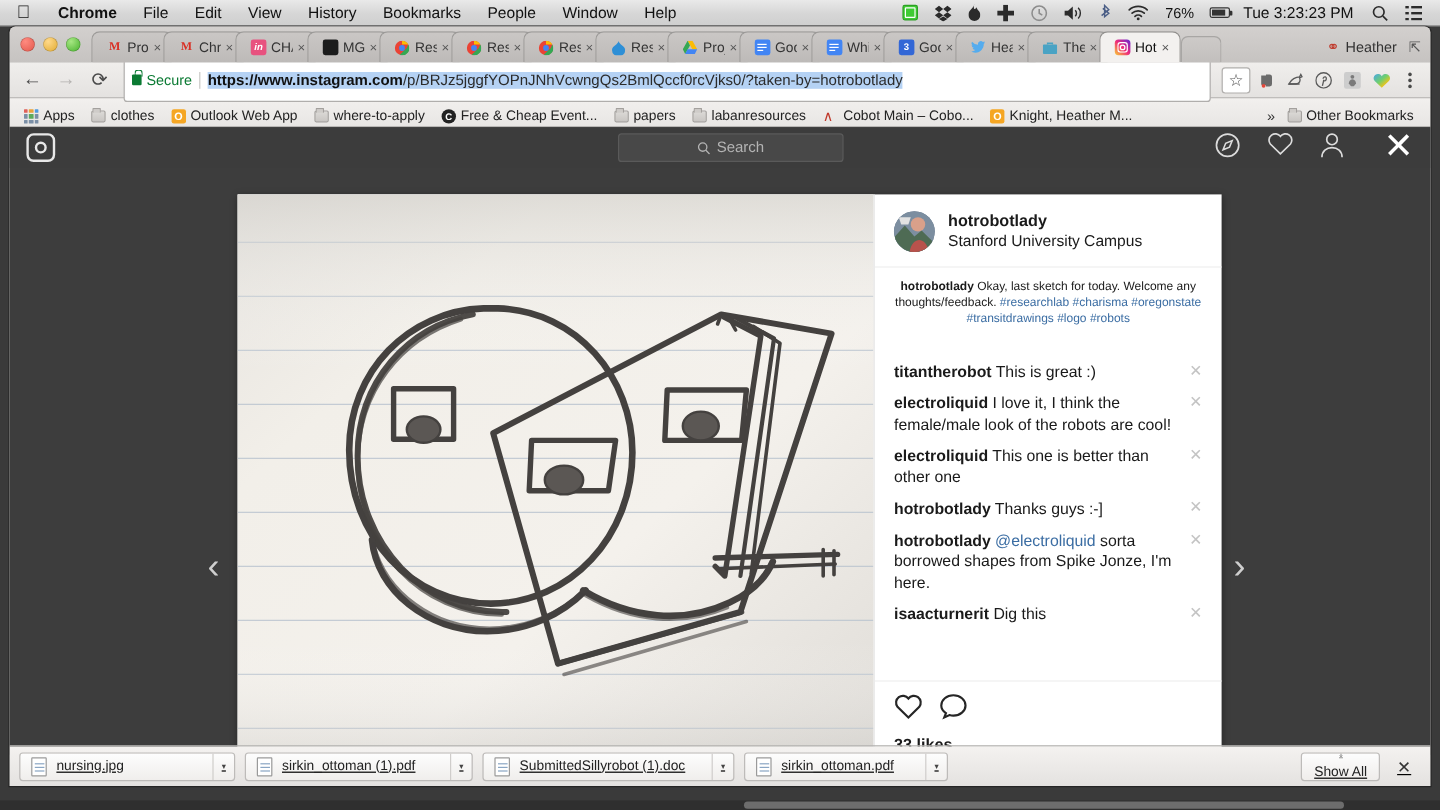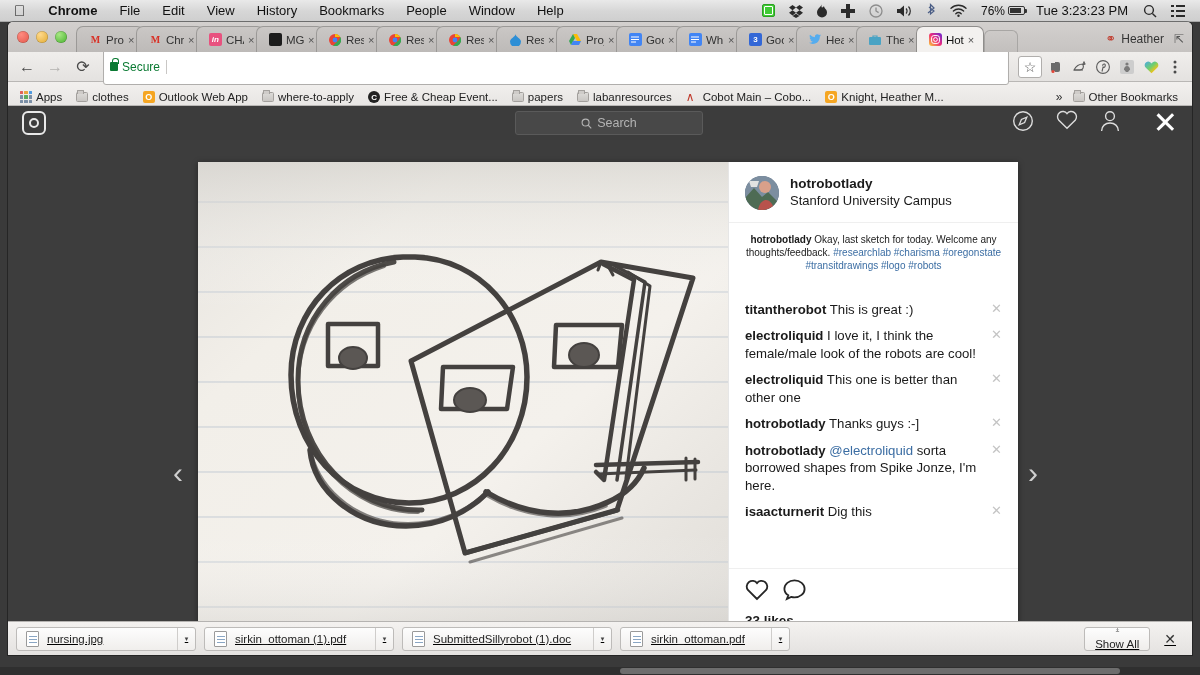--- a/index.html
+++ b/index.html
@@ -20,21 +20,21 @@
   }
   .macbar .apple { padding:0 12px 0 14px; font-size:15px; line-height:1; }
   .macbar .mitem { padding:0 11px; white-space:nowrap; }
   .macbar .mitem.bold { font-weight:bold; }
   .macbar .right { margin-left:auto; display:flex; align-items:center; gap:0; padding-right:8px; }
   .macbar .right .mi { padding:0 7px; display:flex; align-items:center; }
   .mb-green { width:13px; height:13px; background:#3fcb34; border-radius:2px;
       border:1px solid #2da024; display:flex;align-items:center;justify-content:center;}
   .mb-green:after{content:"";width:7px;height:7px;border:1.5px solid #fff;border-radius:1px;}
   .clocktxt { font-size:13px; padding:0 8px 0 4px; white-space:nowrap;}
-  .batt { display:flex;align-items:center;gap:3px;font-size:12px;}
+  .batt { display:flex;align-items:center;gap:13px;font-size:12px;}
   .batt-body{width:17px;height:9px;border:1.3px solid #333;border-radius:2px;position:relative;}
   .batt-body:after{content:"";position:absolute;right:-3px;top:2px;width:2px;height:4px;background:#333;border-radius:0 1px 1px 0;}
   .batt-body i{position:absolute;left:1px;top:1px;bottom:1px;width:72%;background:#333;display:block;}
 
   
   .chrome {
     position:absolute; left:8px; top:22px; width:1184px; height:633px;
     background:#d6d4d2; border-radius:5px 5px 0 0; overflow:hidden;
     box-shadow:0 0 0 1px rgba(0,0,0,.35);
   }
@@ -422,20 +422,21 @@
       <div class="navbtn">←</div>
       <div class="navbtn dim">→</div>
       <div class="navbtn">⟳</div>
 
       <div class="omnibox">
         <span class="lockwrap">
           <span class="lockico"></span>
           <span>Secure</span>
         </span>
         <span class="vsep"></span>
+        <span class="urlsel"><span class="dom">https://www.instagram.com</span><span class="pth">/p/BRJz5jggfYOPnJNhVcwngQs2BmlQccf0rcVjks0/?taken-by=hotrobotlady</span></span>
       </div>
 
       <div class="starbtn">☆</div>
       <div class="ext">
         <svg width="14" height="14" viewBox="0 0 14 14">
             <path d="M3 3h4v8H4a1 1 0 01-1-1z" fill="#6b6b6b"></path>
             <path d="M7 2h3a2 2 0 012 2v6a2 2 0 01-2 2H7z" fill="#6b6b6b"></path>
             <circle cx="5" cy="11.5" r="1.6" fill="#e3473a"></circle>
           </svg>
       </div>

